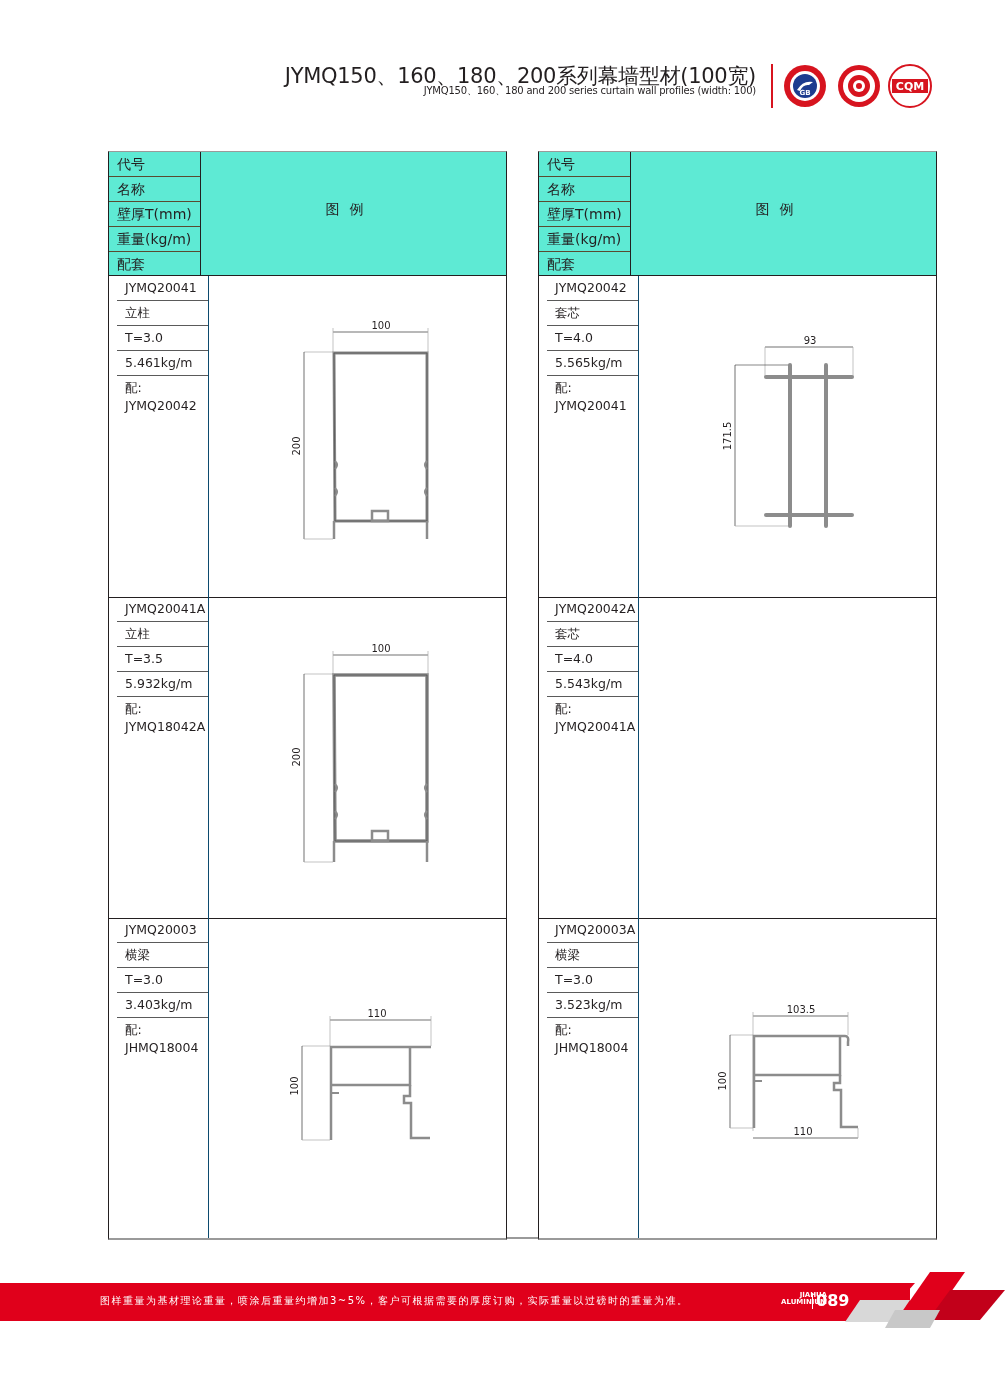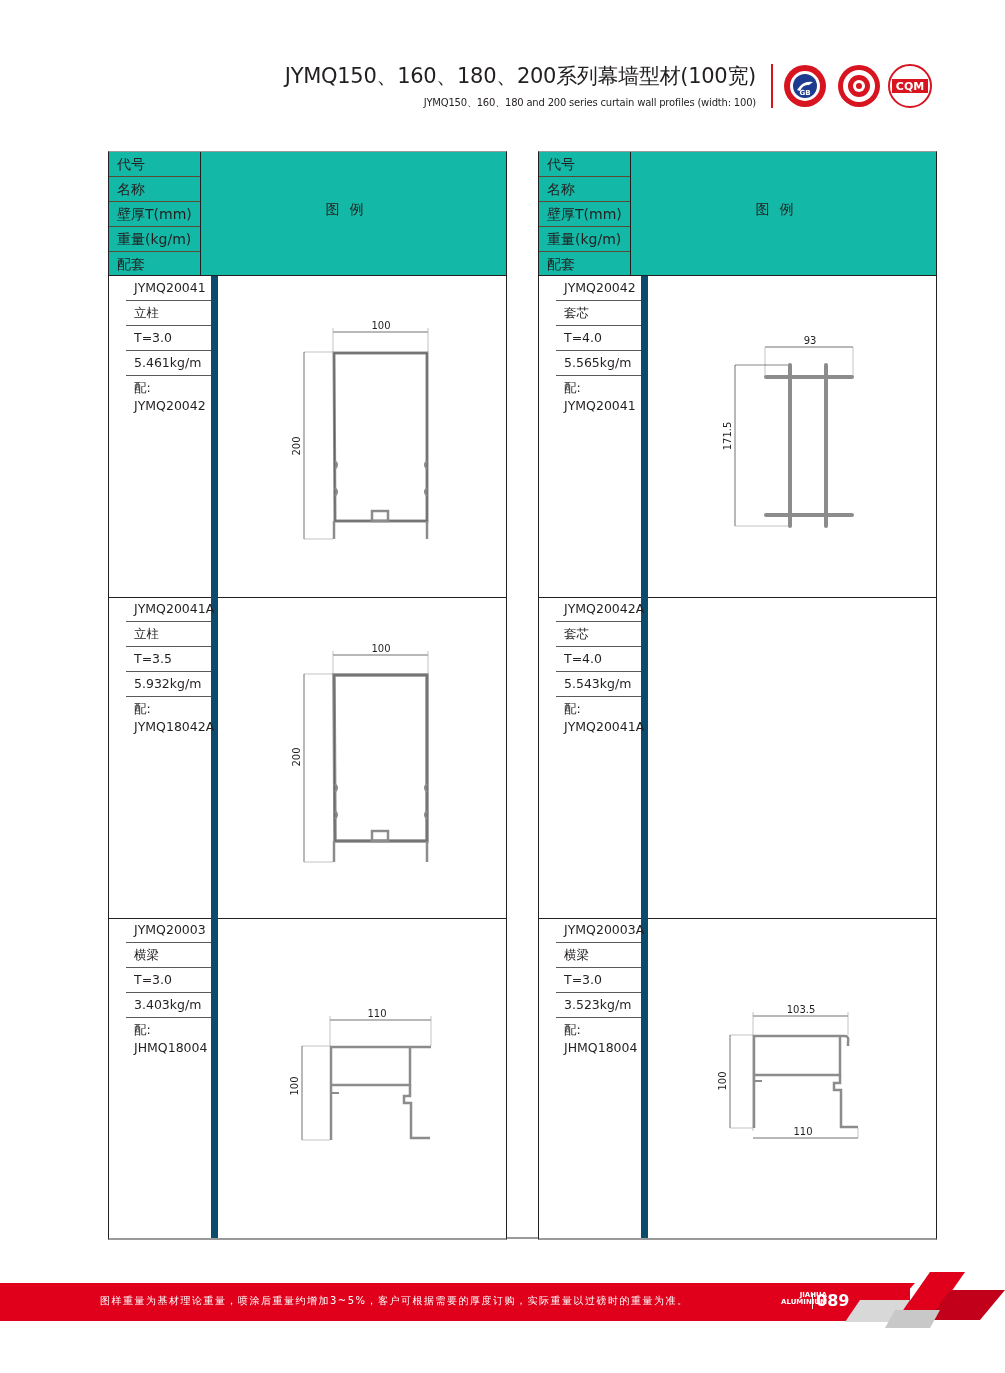--- a/index.html
+++ b/index.html
@@ -1,39 +1,39 @@
 <!DOCTYPE html>
 <html><head>
 <meta charset="utf-8">
 <style>
   * { box-sizing: border-box; margin: 0; padding: 0; }
   html, body { width: 1005px; height: 1373px; background: #ffffff; overflow: hidden; }
   body { position: relative; font-family: "DejaVu Sans", "Liberation Sans", sans-serif; color: #231f20; }
 
   
   .title-main { position: absolute; right: 249px; top: 62px; font-size: 21px; font-weight: normal; letter-spacing: -0.3px; white-space: nowrap; color: #231f20; }
-  .title-sub { position: absolute; right: 249px; top: 96px; font-size: 10px; white-space: nowrap; color: #231f20; letter-spacing: -0.2px; margin-left: 36px; }
+  .title-sub { position: absolute; right: 249px; top: 84px; font-size: 10px; white-space: nowrap; color: #231f20; letter-spacing: -0.2px; margin-left: 36px; }
   .title-divider { position: absolute; left: 771px; top: 64px; width: 2px; height: 44px; background: #d7141f; }
   .badge { position: absolute; top: 64px; width: 44px; height: 44px; }
 
   
   .tbl { position: absolute; left: 108px; top: 151px; width: 829px; height: 1088px; }
   .half { position: absolute; top: 0; height: 1088px; }
   .half.left { left: 0; width: 399px; }
   .half.right { left: 430px; width: 399px; }
   .gap { position: absolute; left: 398px; top: 0; width: 33px; height: 1088px; border-left: 1px solid #231f20; border-right: 1px solid #231f20; border-bottom: 2px solid #9a9a9a; }
 
-  .hdr { position: absolute; left: 0; top: 0; width: 399px; height: 125px; background: #14b8a6; border: 1px solid #231f20; border-top: 1px solid #9a9a9a; }
+  .hdr { position: absolute; left: 0; top: 0; width: 399px; height: 125px; background: #5eead4; border: 1px solid #231f20; border-top: 1px solid #9a9a9a; }
   .hdr .labels { position: absolute; left: 0; top: 0; width: 92px; height: 124px; border-right: 1px solid #231f20; }
   .hdr .lab { height: 25px; line-height: 24px; padding-left: 8px; font-size: 14px; border-bottom: 1px solid #5a4a30; }
   .hdr .lab:last-child { border-bottom: none; }
   .hdr .legend { position: absolute; left: 92px; top: 0; right: 8px; height: 116px; display: flex; align-items: center; justify-content: center; font-size: 14px; letter-spacing: 10px; }
 
   .row { position: absolute; left: 0; width: 399px; height: 322px; border: 1px solid #231f20; border-top: none; }
-  .row .info { position: absolute; left: 17px; top: 0; width: 92px; height: 100%; border-right: 7px solid #0c4a6e; }
+  .row .info { position: absolute; left: 8px; top: 0; width: 92px; height: 100%; border-right: 1px solid #0c4a6e; }
   .row .cell { height: 25px; line-height: 24px; padding-left: 8px; font-size: 12.5px; border-bottom: 1px solid #5a5a5a; white-space: nowrap; }
   .row .cell.pair { border-bottom: none; line-height: 18px; padding-top: 3px; height: auto; }
   .row .draw { position: absolute; left: 92px; top: 0; right: 0; bottom: 0; }
   .row.last { border-bottom: 2px solid #9a9a9a; }
 
   svg text { font-family: "DejaVu Sans", sans-serif; font-size: 10px; fill: #231f20; }
 
   
   .footer-band { position: absolute; left: 0; top: 1283px; width: 910px; height: 38px; background: #e0001b; }
   .footer-note { position: absolute; left: 100px; top: 1294px; font-size: 10px; color: #ffffff; letter-spacing: 1.5px; white-space: nowrap; }

